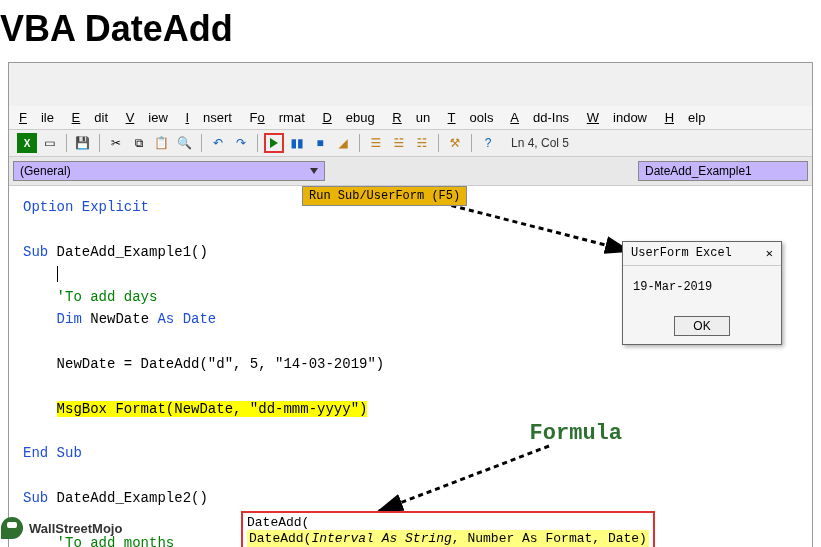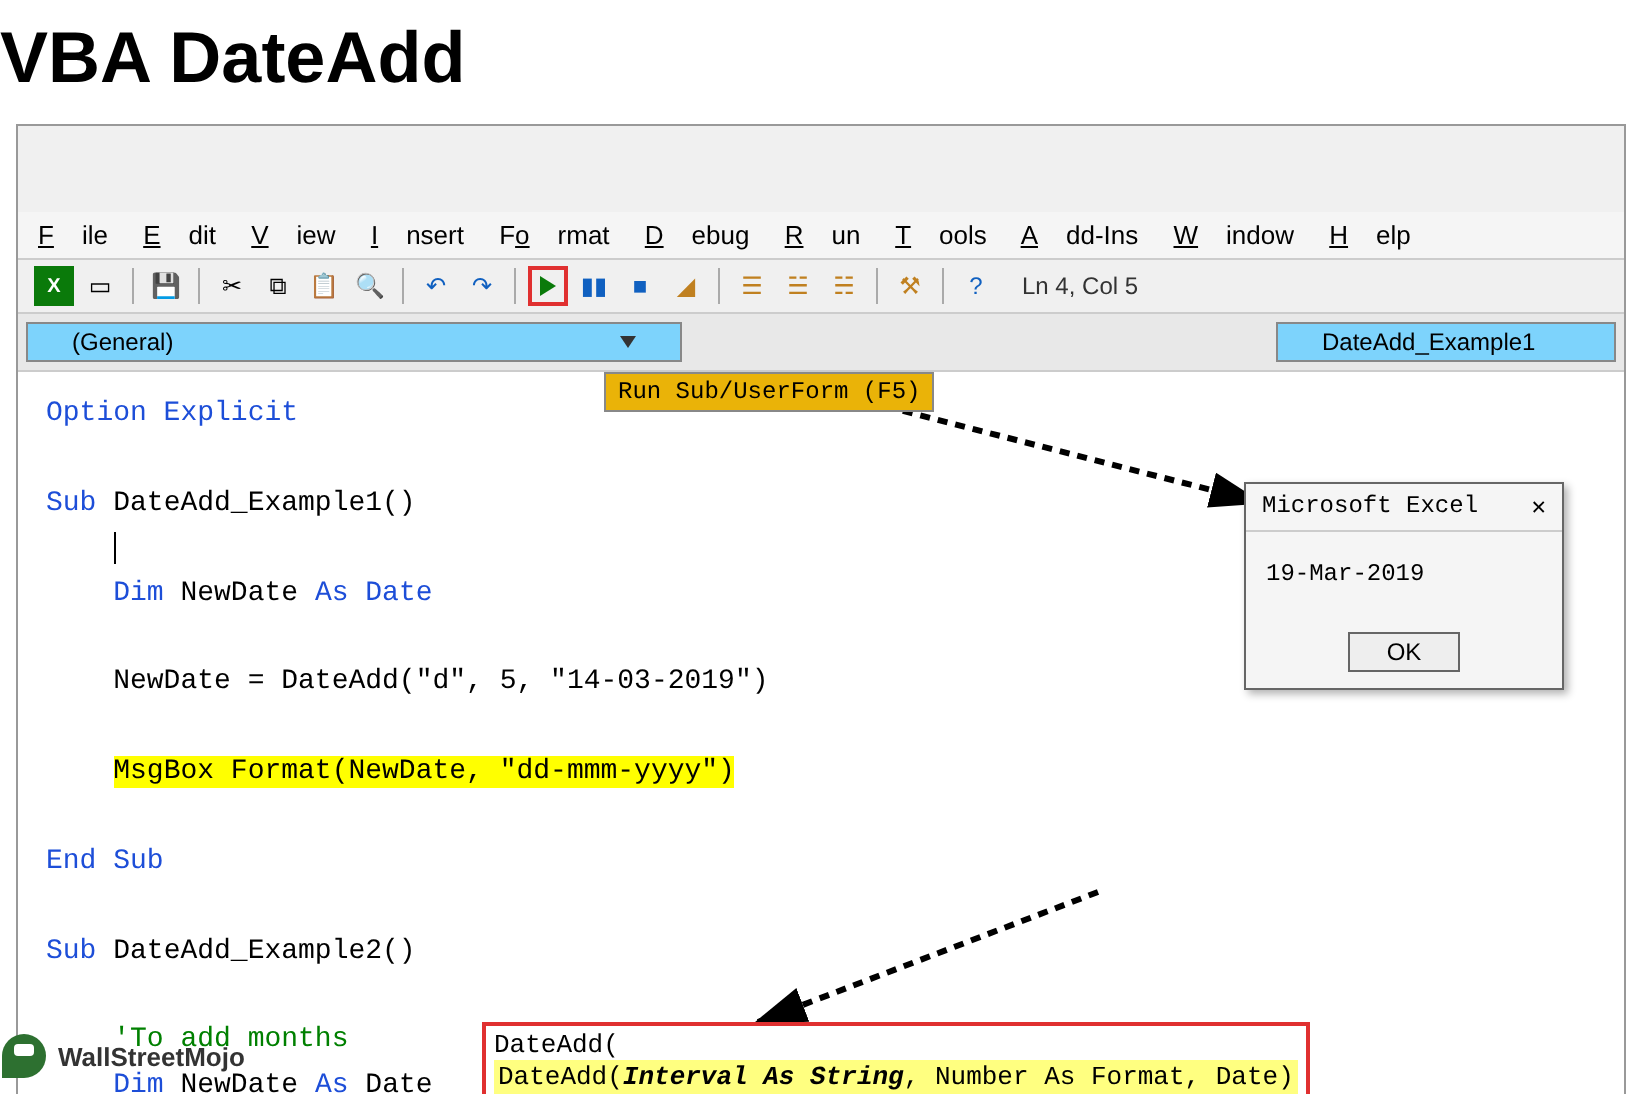--- a/index.html
+++ b/index.html
@@ -15,21 +15,21 @@
   
   .toolbar { background: #f0f0f0; padding: 3px 8px; border-bottom: 1px solid #ccc; display: flex; align-items: center; gap: 3px; }
   .tb-btn { width: 20px; height: 20px; display: inline-flex; align-items: center; justify-content: center; font-size: 12px; border: 1px solid transparent; }
   .tb-sep { width: 1px; height: 18px; background: #aaa; margin: 0 3px; }
   .tb-excel { background: #0a7a0a; color: #fff; font-size: 10px; font-weight: bold; }
   .run-highlight { border: 2px solid #e03030 !important; }
   .play-tri { width: 0; height: 0; border-left: 8px solid #0a7a0a; border-top: 5px solid transparent; border-bottom: 5px solid transparent; }
   .status-text { font-size: 12px; margin-left: 10px; color: #333; }
   
   .dropdown-row { display: flex; padding: 4px; gap: 8px; background: #e8e8e8; }
-  .dropdown { background: #7dd3fc; border: 1px solid #888; padding: 2px 22px; font-size: 12px; display: flex; justify-content: space-between; align-items: center; }
+  .dropdown { background: #c4b5fd; border: 1px solid #888; padding: 2px 6px; font-size: 12px; display: flex; justify-content: space-between; align-items: center; }
   .dd1 { flex: 1; max-width: 420px; }
   .dd2 { flex: 1; margin-left: auto; max-width: 170px; }
   .dd-arrow { width: 0; height: 0; border-left: 4px solid transparent; border-right: 4px solid transparent; border-top: 6px solid #333; }
   
   .code-area { background: #fff; padding: 10px 14px; font-family: 'Courier New', monospace; font-size: 14px; position: relative; height: 370px; border-top: 1px solid #ccc; }
   .code-area .line { white-space: pre; line-height: 1.6; }
   .kw { color: #1d4ed8; }
   .comment { color: #008000; }
   .hl-yellow { background: #ffff00; }
   .cursor-line { border-left: 1px solid #000; }
@@ -40,21 +40,21 @@
   .msgbox { position: absolute; right: 30px; top: 55px; width: 160px; background: #f5f5f5; border: 1px solid #666; box-shadow: 2px 2px 4px rgba(0,0,0,0.3); z-index: 6; }
   .msgbox-title { display: flex; justify-content: space-between; padding: 4px 8px; font-size: 12px; border-bottom: 1px solid #ccc; }
   .msgbox-body { padding: 14px 10px; font-size: 12px; }
   .msgbox-btns { text-align: center; padding: 8px; }
   .msgbox-ok { padding: 2px 18px; font-size: 12px; border: 1px solid #666; background: #eee; }
   
   .formula-label { position: absolute; right: 190px; top: 235px; font-size: 22px; font-weight: bold; color: #2d7030; z-index: 5; }
   
   .tooltip-box { position: absolute; left: 232px; top: 325px; border: 2px solid #e03030; background: #fff; padding: 2px 4px; font-family: 'Courier New', monospace; font-size: 13px; z-index: 5; }
   .tooltip-sig { background: #ffff80; padding: 1px 2px; }
-  .tooltip-sig .bold-ital { font-weight: bold; font-style: italic; }
+  .tooltip-sig .bold-ital { font-weight: normal; font-style: italic; }
   
   .arrow-svg { position: absolute; pointer-events: none; z-index: 4; }
   
   .watermark { position: absolute; left: 1px; bottom: 8px; display: flex; align-items: center; gap: 6px; z-index: 10; }
   .wm-icon { width: 22px; height: 22px; background: #2d7030; border-radius: 50% 50% 50% 0; position: relative; }
   .wm-icon::after { content: ''; position: absolute; top: 5px; left: 6px; width: 10px; height: 6px; background: #fff; border-radius: 2px; }
   .wm-text { font-size: 13px; font-weight: bold; color: #333; }
 </style>
 </head>
 <body>
@@ -119,44 +119,46 @@
     </div>
   </div>
 
   <div class="code-area">
     <div class="callout-run">Run Sub/UserForm (F5)</div>
 
     <div class="line"><span class="kw">Option Explicit</span></div>
     <div class="line">&nbsp;</div>
     <div class="line"><span class="kw">Sub </span><span>DateAdd_Example1()</span></div>
     <div class="line">    <span class="cursor-line"></span></div>
+    <div class="line comment">    'To add days</div>
     <div class="line">    <span class="kw">Dim</span> NewDate <span class="kw">As Date</span></div>
     <div class="line">&nbsp;</div>
     <div class="line">    NewDate = DateAdd("d", 5, "14-03-2019")</div>
     <div class="line">&nbsp;</div>
     <div class="line">    <span class="hl-yellow">MsgBox Format(NewDate, "dd-mmm-yyyy")</span></div>
     <div class="line">&nbsp;</div>
     <div class="line kw">End Sub</div>
     <div class="line">&nbsp;</div>
     <div class="line"><span class="kw">Sub </span><span>DateAdd_Example2()</span></div>
     <div class="line">&nbsp;</div>
     <div class="line comment">    'To add months</div>
     <div class="line">    <span class="kw">Dim</span> NewDate <span class="kw">As</span> Date</div>
 
     <div class="msgbox">
       <div class="msgbox-title">
-        <span>Microsoft Excel</span>
+        <span>UserForm Excel</span>
         <span>✕</span>
       </div>
       <div class="msgbox-body">19-Mar-2019</div>
       <div class="msgbox-btns">
         <button class="msgbox-ok">OK</button>
       </div>
     </div>
 
+    <div class="formula-label">Formula</div>
 
     <div class="tooltip-box">
       <div>DateAdd(</div>
       <div class="tooltip-sig">
         <span>DateAdd(</span><span class="bold-ital">Interval As String</span><span>, Number As Format, Date)</span>
       </div>
     </div>
 
     <svg class="arrow-svg" style="left:420px; top:10px;" width="220" height="70">
       <defs>

